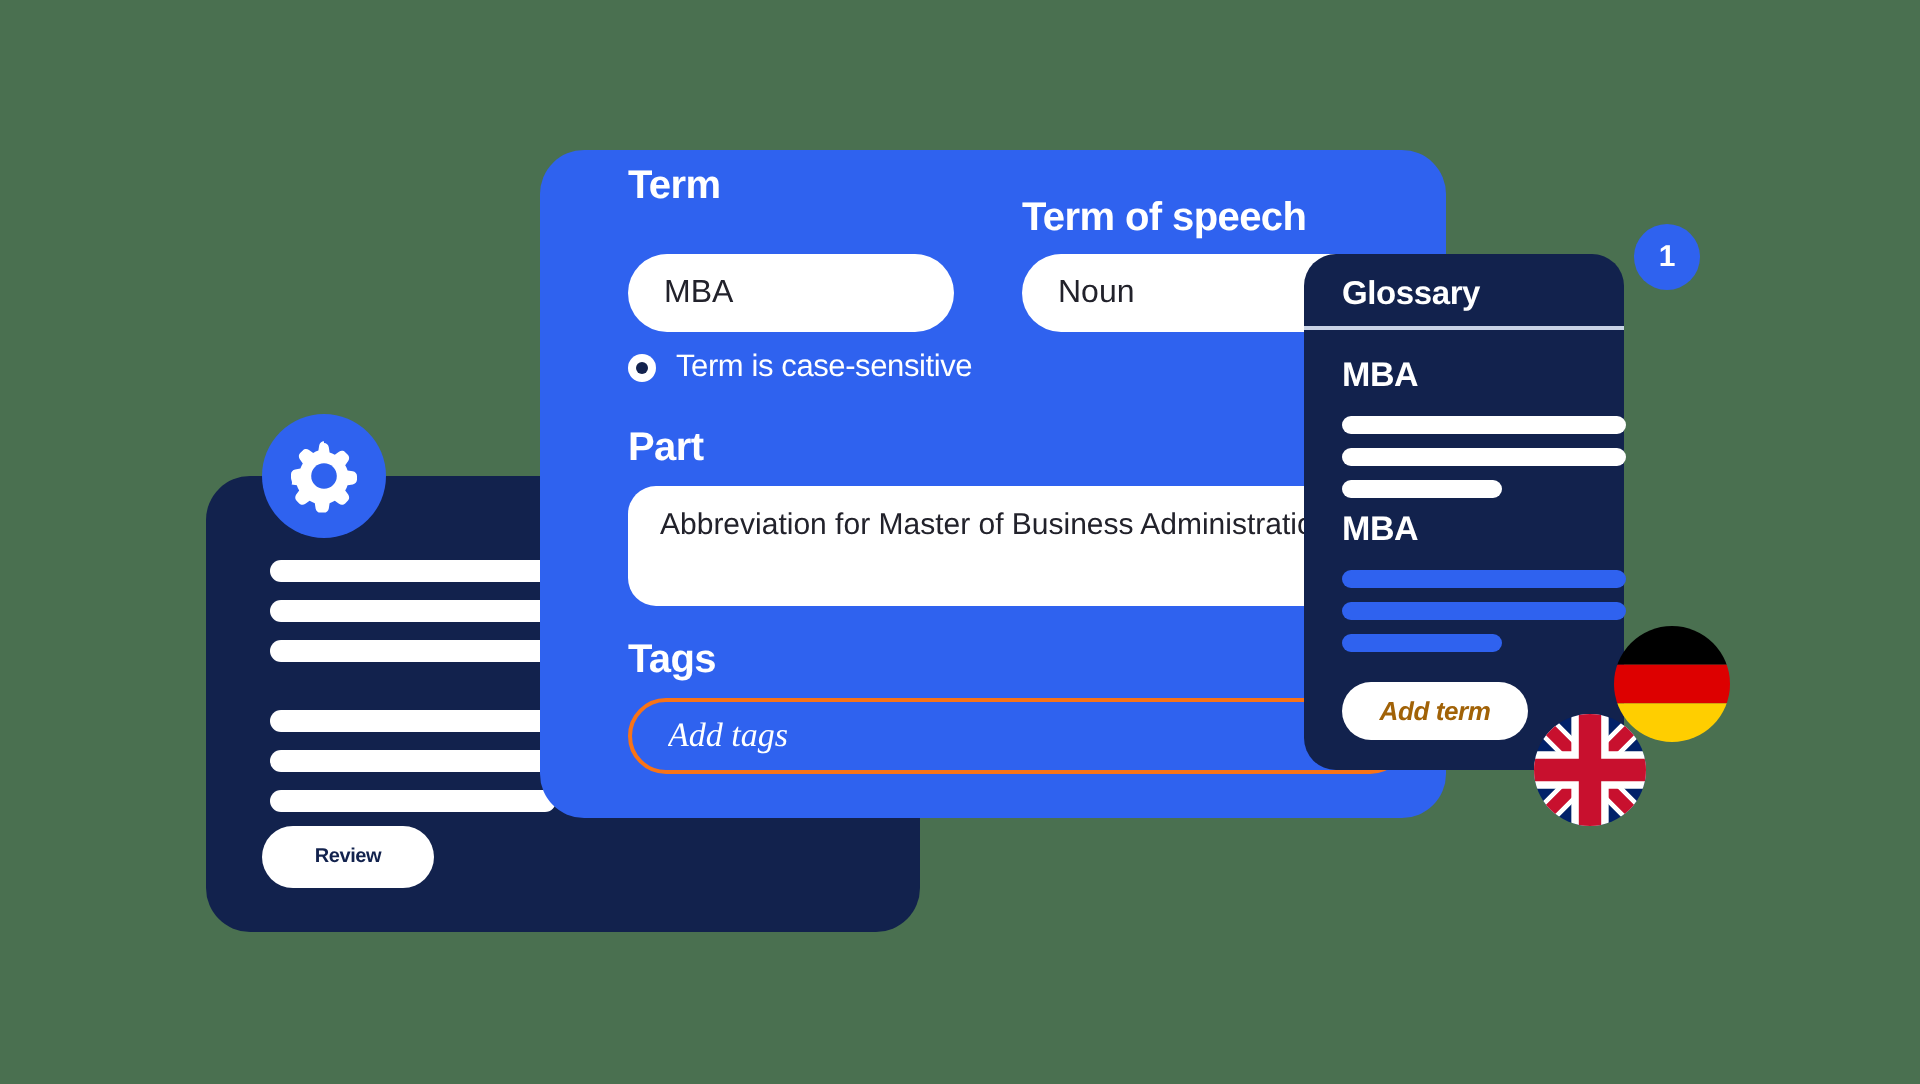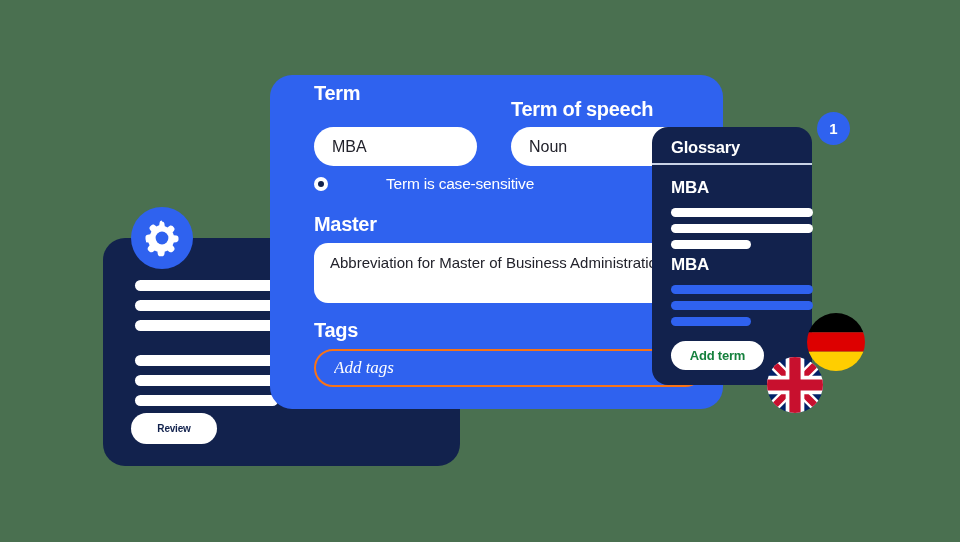--- a/index.html
+++ b/index.html
@@ -183,21 +183,20 @@
     position: absolute;
     left: 4px; top: 4px;
     width: 6px; height: 6px;
     border-radius: 50%;
     background: #12224d;
   }
   .radio-label {
     color: #ffffff;
     font-size: 15.5px;
     letter-spacing: -0.2px;
-    margin-left: 48px;
   }
 
   
   .glossary {
     position: absolute;
     left: 652px;
     top: 127px;
     width: 160px;
     height: 258px;
     background: #12224d;
@@ -239,27 +238,28 @@
   .gl-skel.full  { width: 100%; }
   .gl-skel.short { width: 56%; }
 
   .add-term-btn {
     position: absolute;
     left: 19px; top: 214px;
     width: 93px; height: 29px;
     background: #ffffff;
     border: none;
     border-radius: 15px;
-    color: #15803d;
+    color: #a16207;
     font-size: 13px;
     font-weight: bold;
     font-family: "Liberation Sans", sans-serif;
     letter-spacing: -0.2px;
     cursor: pointer;
     padding: 0;
+    font-style: italic;
   }
 
   
   .count-badge {
     position: absolute;
     left: 817px; top: 112px;
     width: 33px; height: 33px;
     border-radius: 50%;
     background: #2f62ef;
     color: #ffffff;
@@ -323,21 +323,21 @@
     <input class="text-input in-term" type="text" value="MBA" style="">
 
     <div class="field-label lbl-pos">Term of speech</div>
     <input class="text-input in-pos" type="text" value="Noun" style="">
 
     <div class="radio-row">
       <span class="radio-dot"></span>
       <span class="radio-label">Term is case-sensitive</span>
     </div>
 
-    <div class="field-label lbl-notes">Master</div>
+    <div class="field-label lbl-notes">Part</div>
     <textarea class="notes-box" style="">Abbreviation for Master of Business Administration</textarea>
 
     <div class="field-label lbl-tags">Tags</div>
     <input class="tags-box" type="text" placeholder="Add tags" style="">
   </div>
 
   <div class="glossary">
     <div class="glossary-title">Glossary</div>
     <div class="glossary-divider"></div>
 

